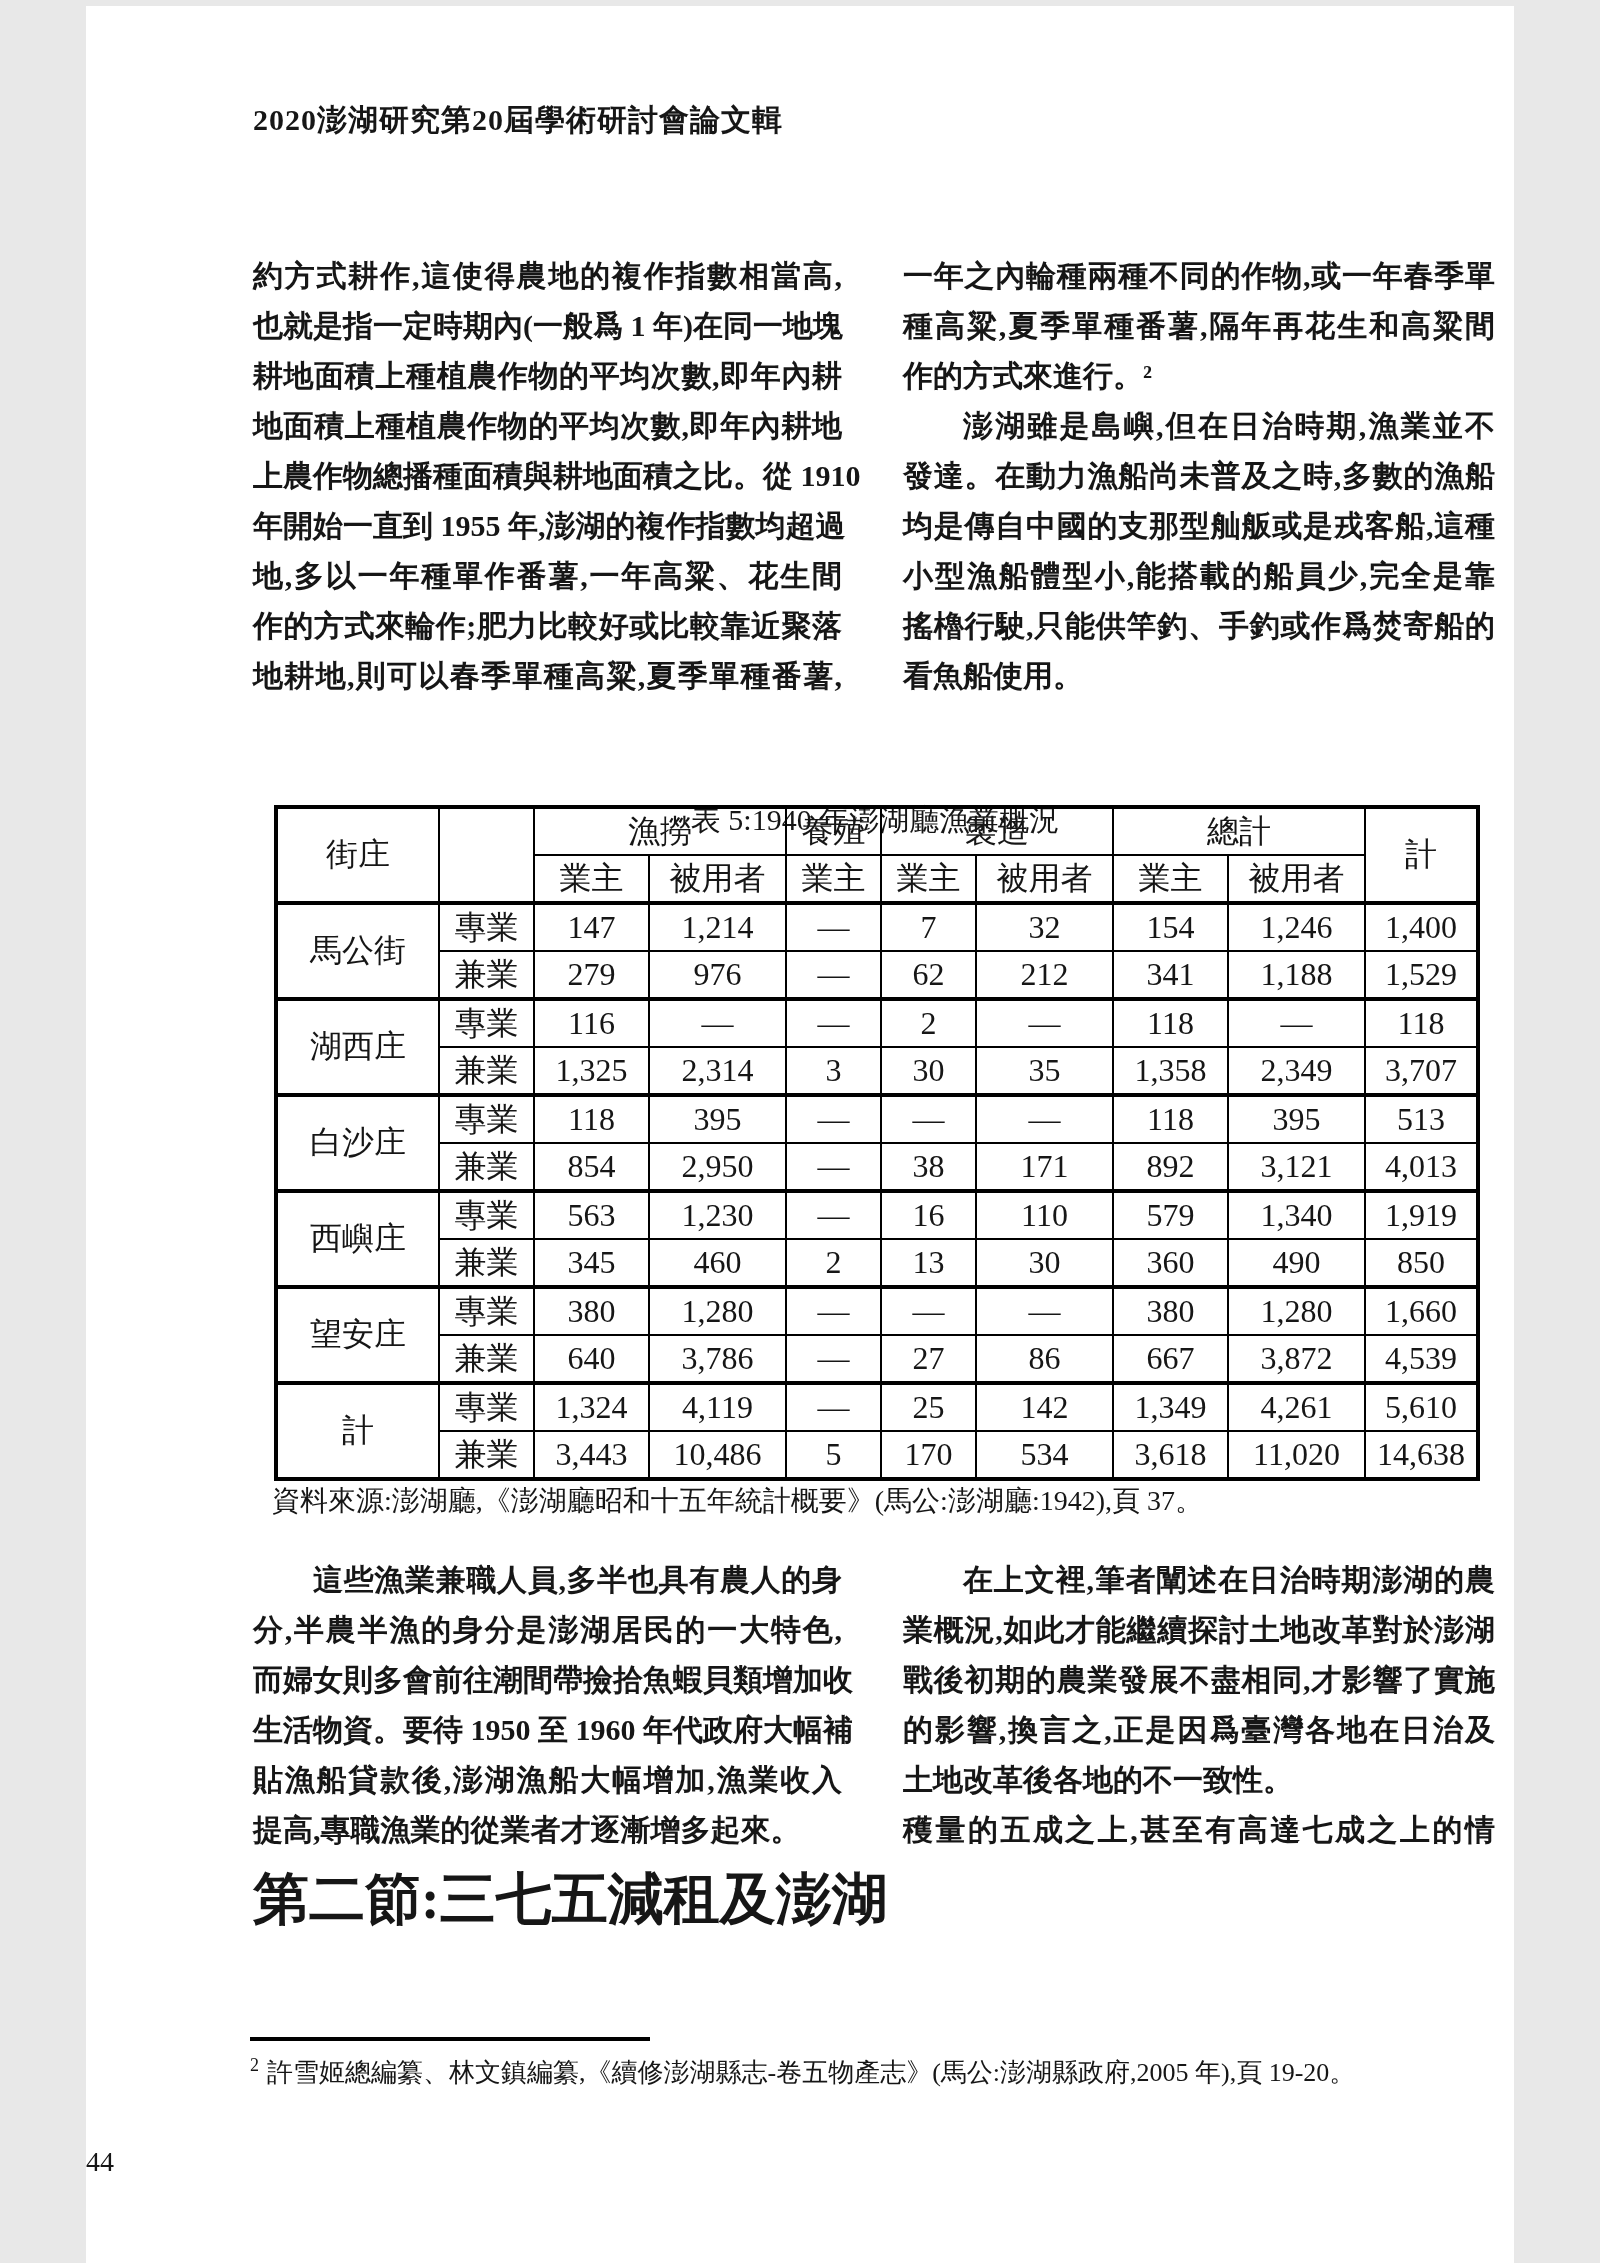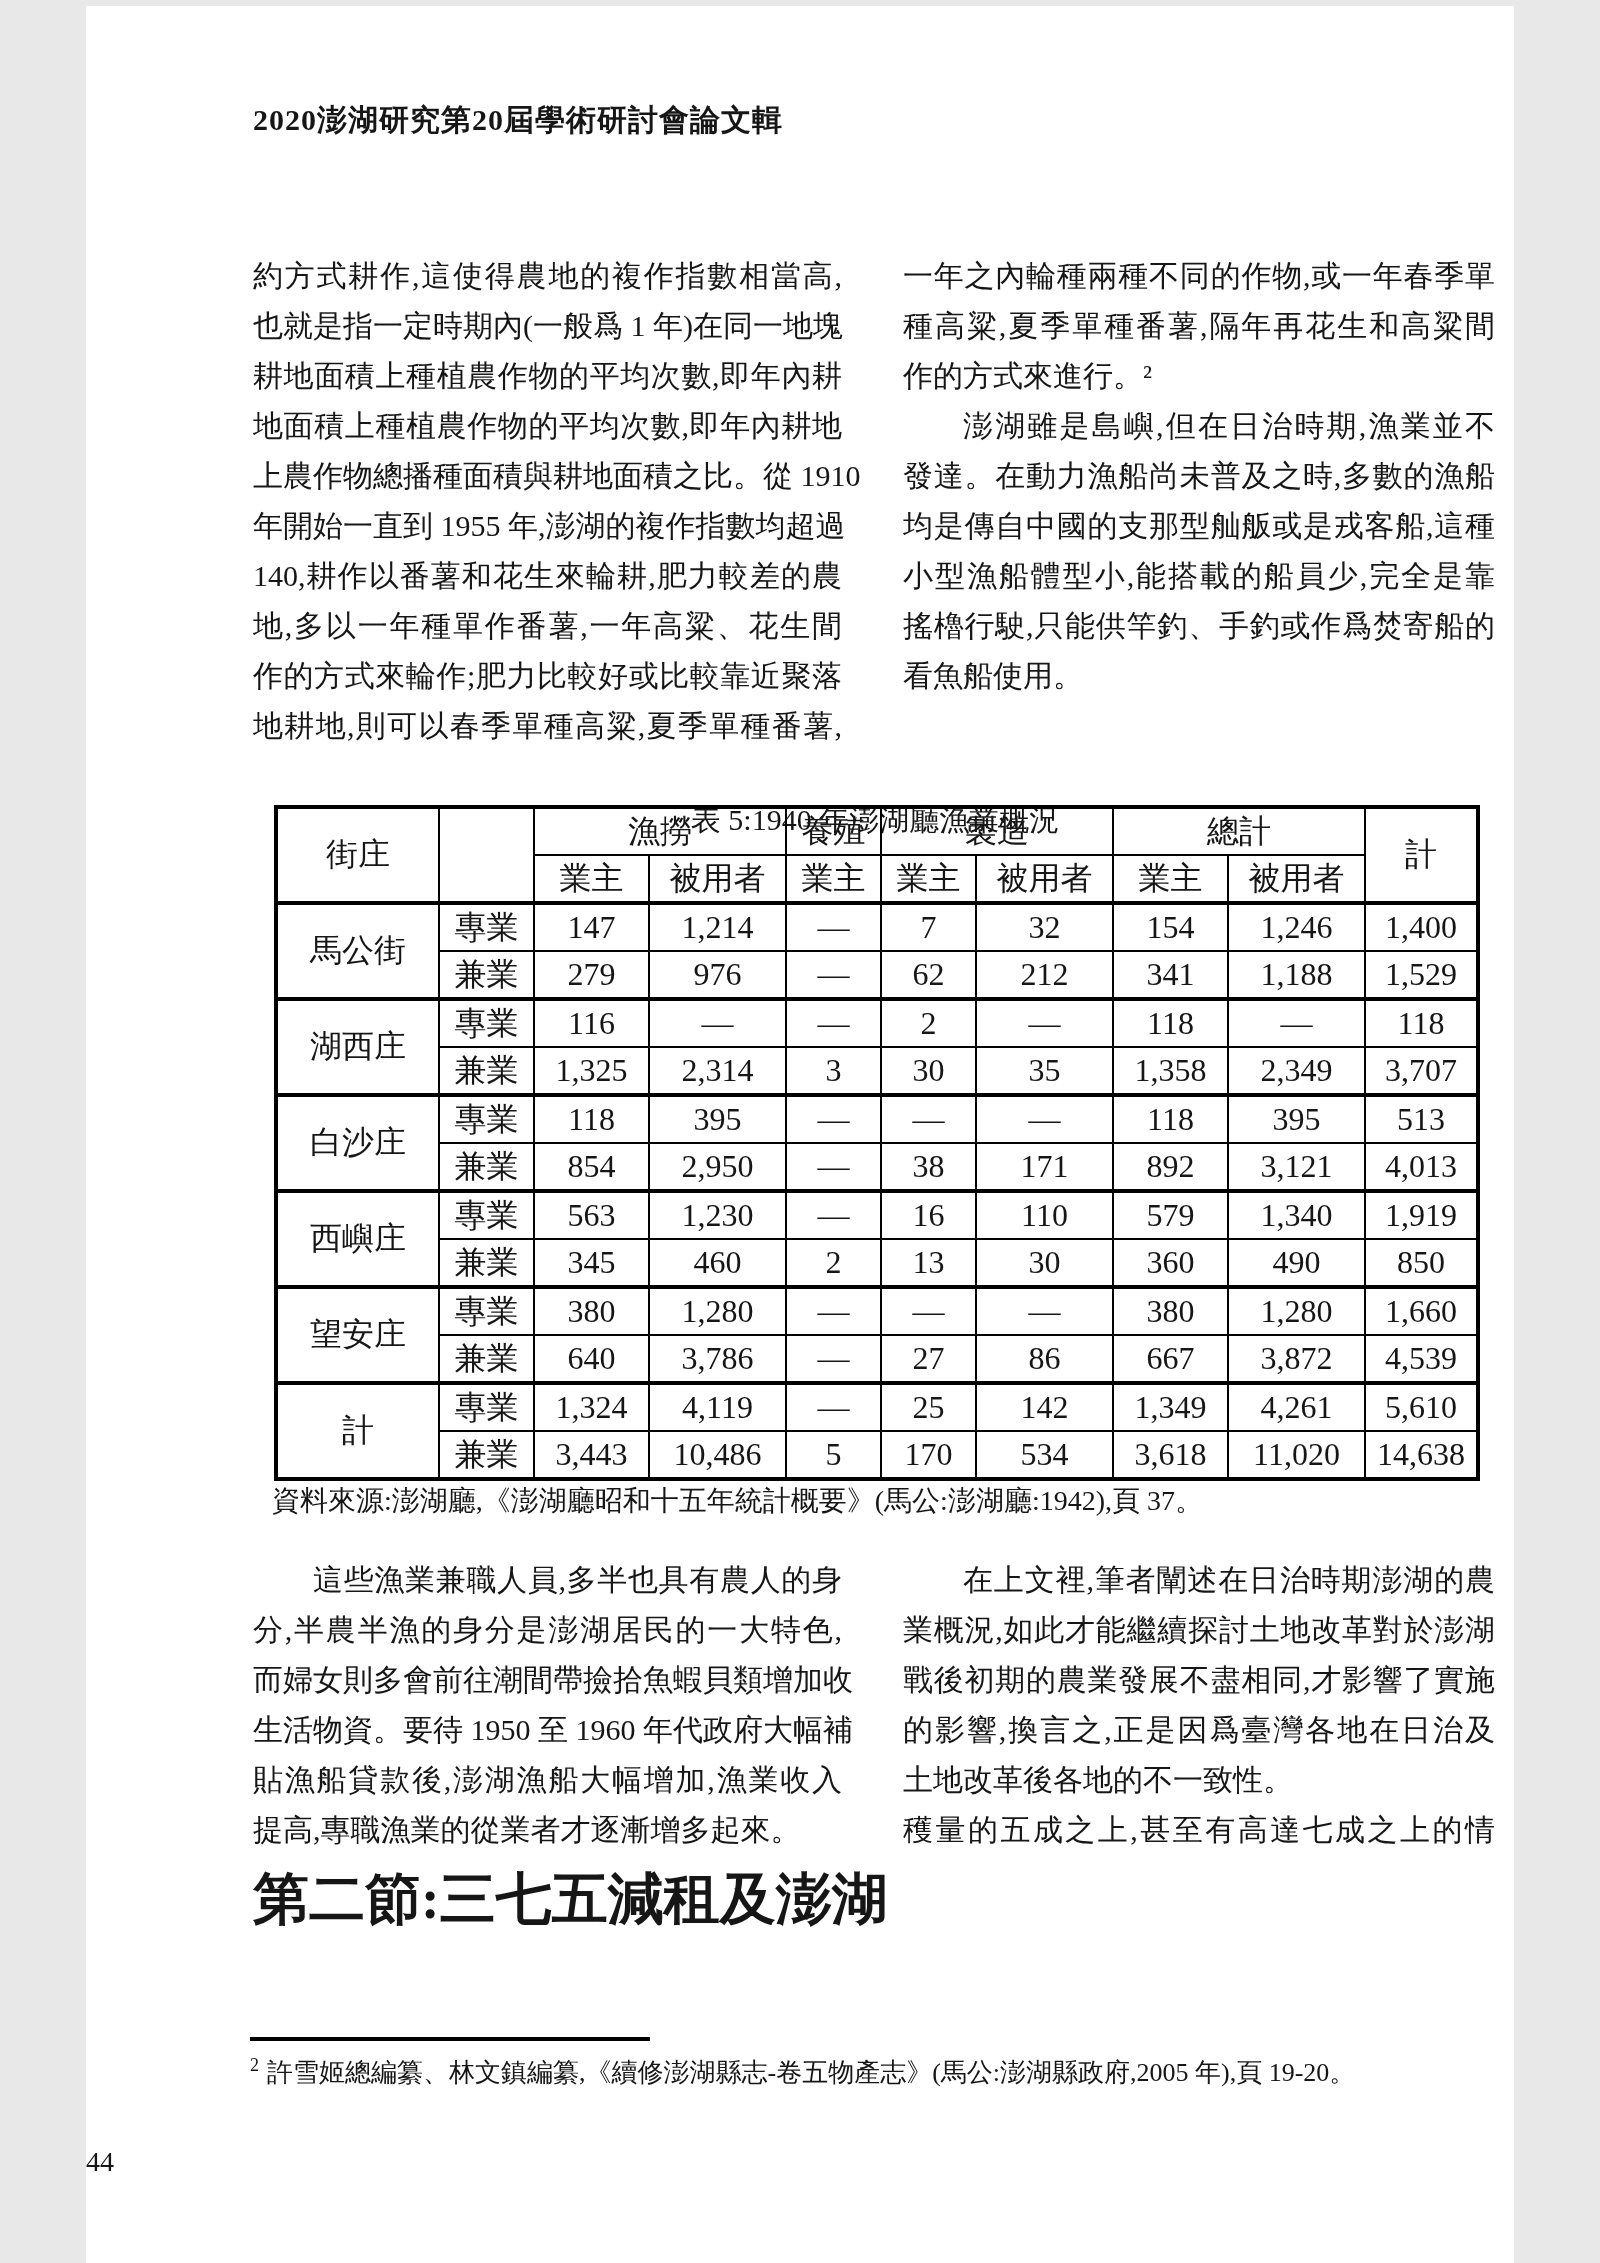--- a/index.html
+++ b/index.html
@@ -5,21 +5,21 @@
   html,body { margin:0; padding:0; background:#e8e8e8; }
   .page {
     position:relative; width:1428px; height:2263px; margin:6px auto;
     background:#ffffff; color:#161616; overflow:hidden;
     font-family:"Liberation Serif","DejaVu Serif",serif;
   }
   .running-header {
     position:absolute; left:167px; top:94px;
     font-size:30px; font-weight:bold; letter-spacing:1px; white-space:nowrap;
   }
-  .textcol { position:absolute; }
+  .textcol { position:absolute;font-weight:bold; }
   .line {
     box-sizing:border-box; width:100%; height:50px;
     font-size:30px; line-height:50px;
     text-align:justify; text-align-last:justify; white-space:nowrap;
   }
   .line.end { text-align-last:left; white-space:normal; }
   .line.ind { padding-left:60px; }
   .table-caption {
     position:absolute; left:188px; top:794px; width:1202px;
     text-align:center; font-size:30px;
@@ -54,21 +54,20 @@
 
   <div class="running-header">2020澎湖研究第20屆學術研討會論文輯</div>
 
   <div class="textcol" style="left:167px; top:245px; width:589px;">
     <div class="line">約方式耕作,這使得農地的複作指數相當高,</div>
       <div class="line">也就是指一定時期內(一般爲 1 年)在同一地塊</div>
       <div class="line">耕地面積上種植農作物的平均次數,即年內耕</div>
       <div class="line">地面積上種植農作物的平均次數,即年內耕地</div>
       <div class="line">上農作物總播種面積與耕地面積之比。從 1910</div>
       <div class="line">年開始一直到 1955 年,澎湖的複作指數均超過</div>
-      <div class="line">140,耕作以番薯和花生來輪耕,肥力較差的農</div>
       <div class="line">地,多以一年種單作番薯,一年高粱、花生間</div>
       <div class="line">作的方式來輪作;肥力比較好或比較靠近聚落</div>
       <div class="line">地耕地,則可以春季單種高粱,夏季單種番薯,</div>
   </div>
 
   <div class="textcol" style="left:817px; top:245px; width:592px;">
     <div class="line">一年之內輪種兩種不同的作物,或一年春季單</div>
       <div class="line">種高粱,夏季單種番薯,隔年再花生和高粱間</div>
       <div class="line end">作的方式來進行。²</div>
       <div class="line ind">澎湖雖是島嶼,但在日治時期,漁業並不</div>

